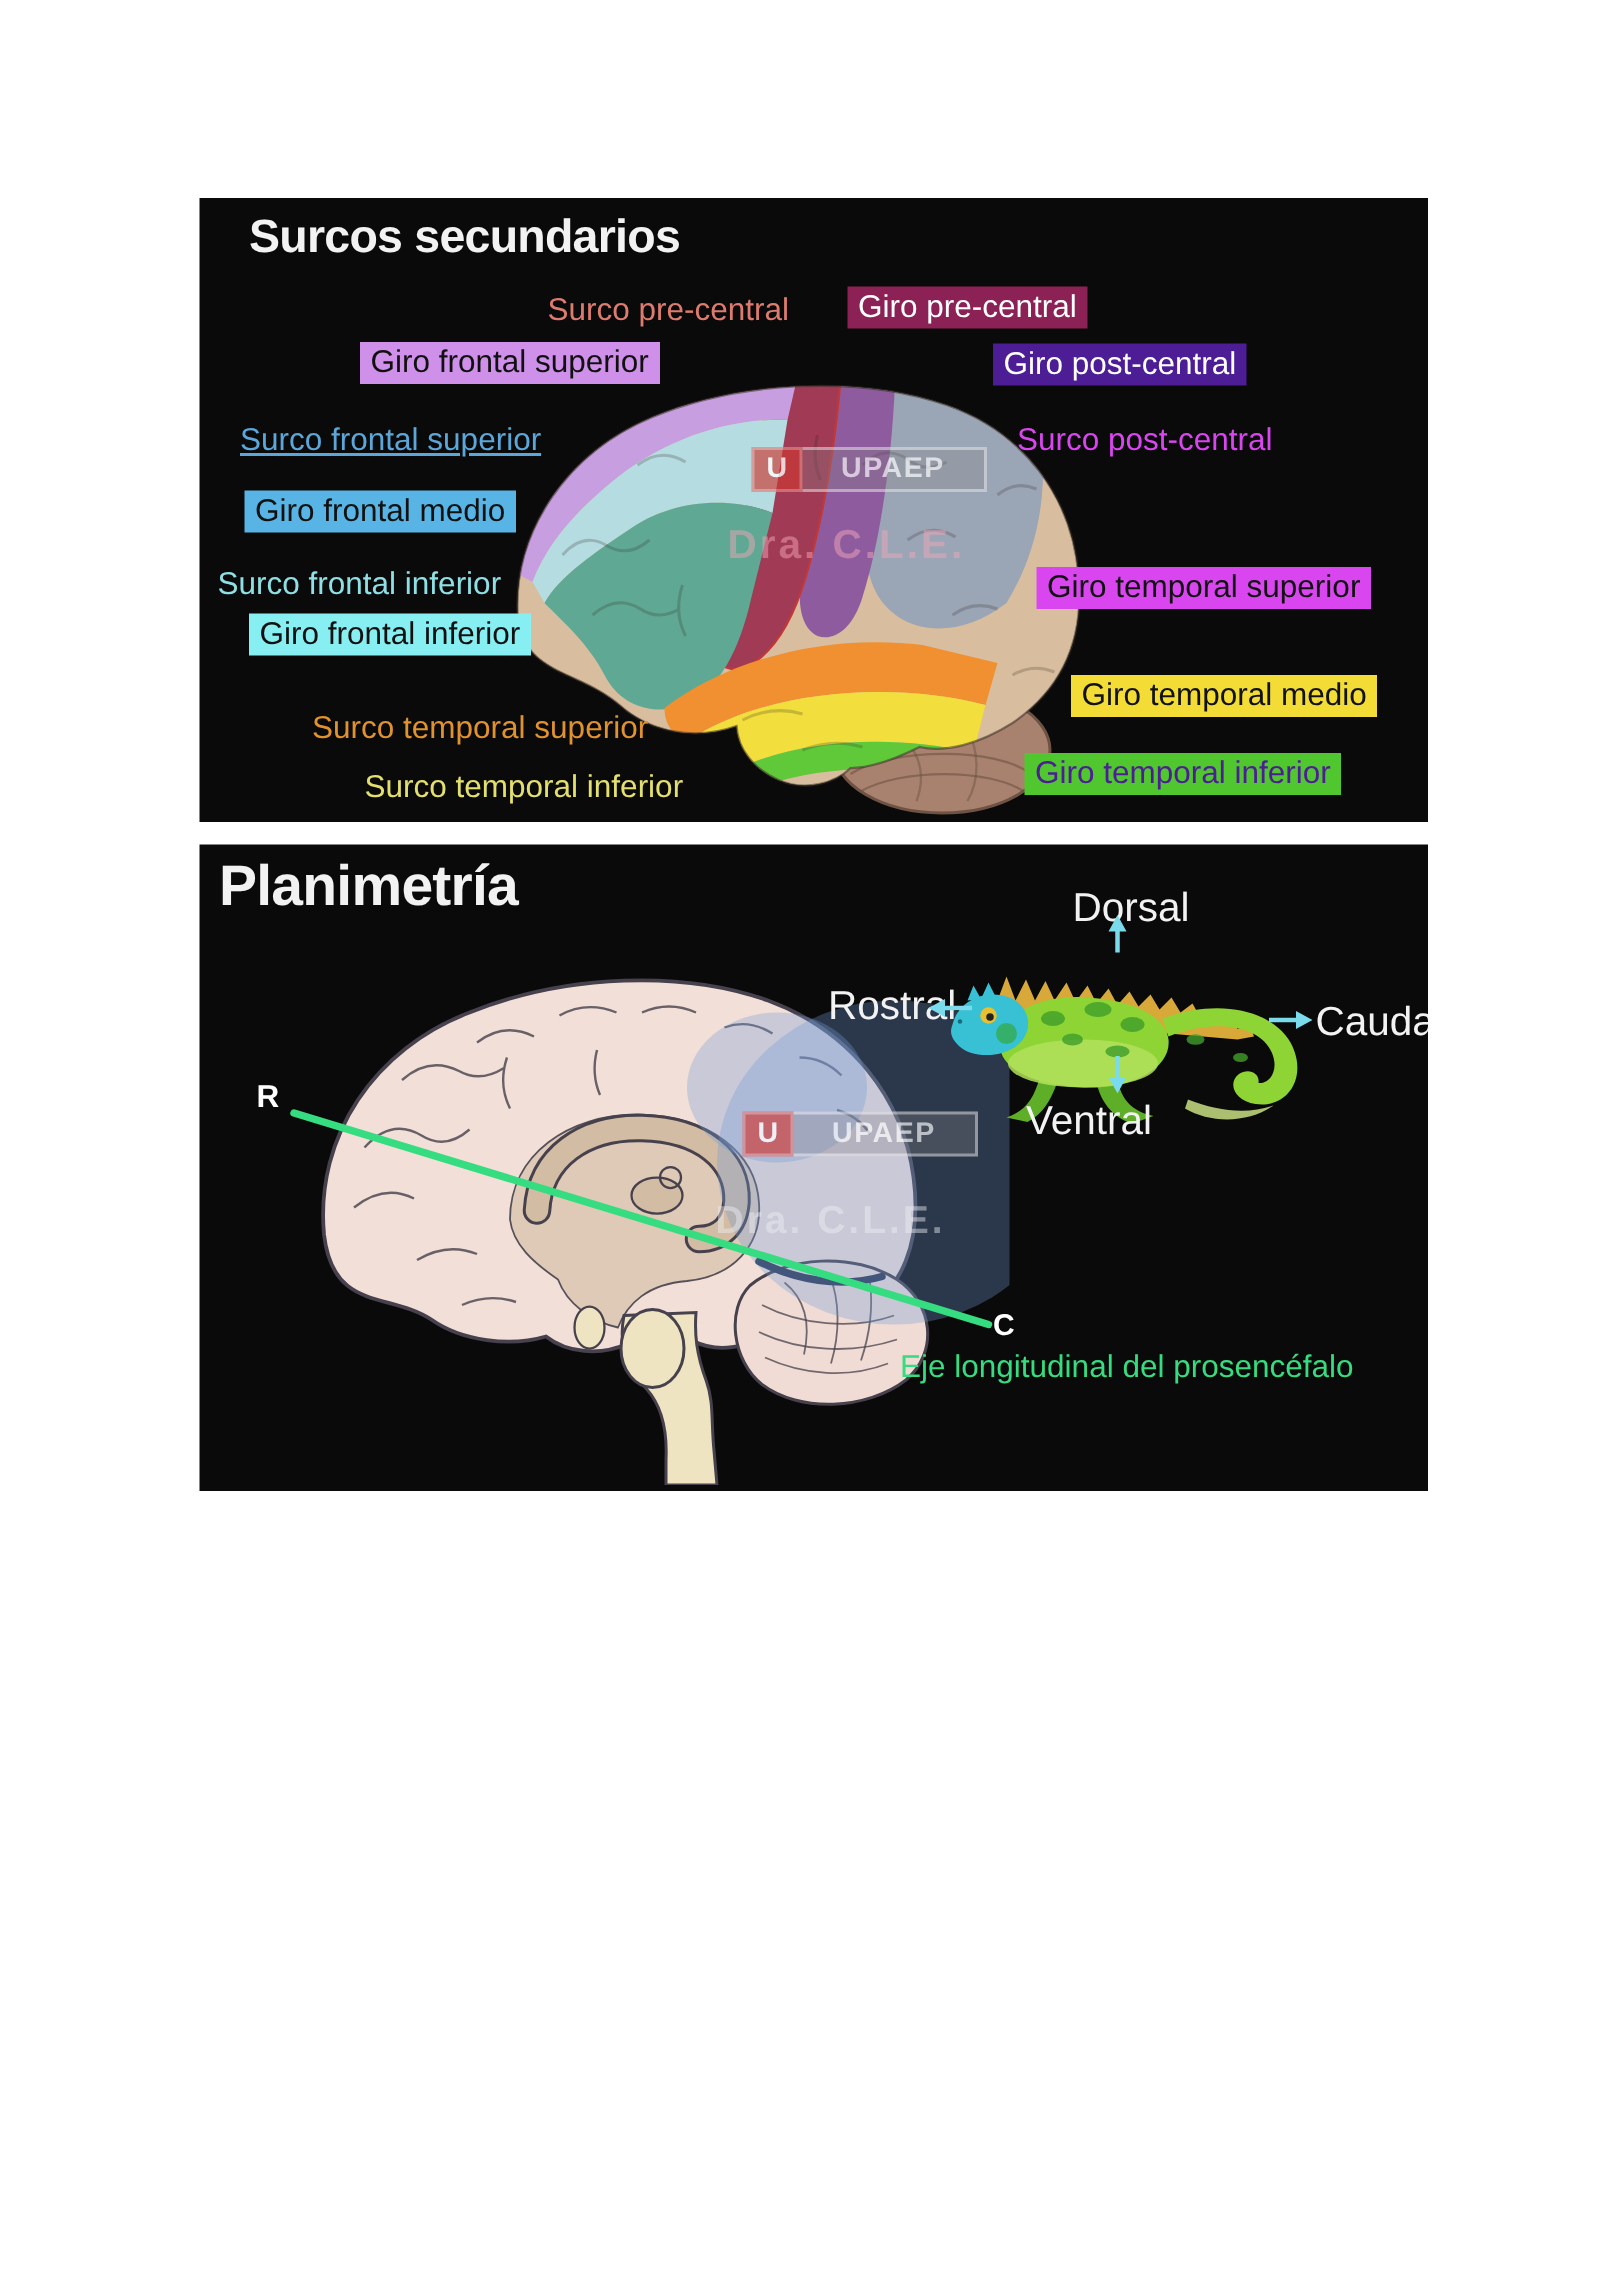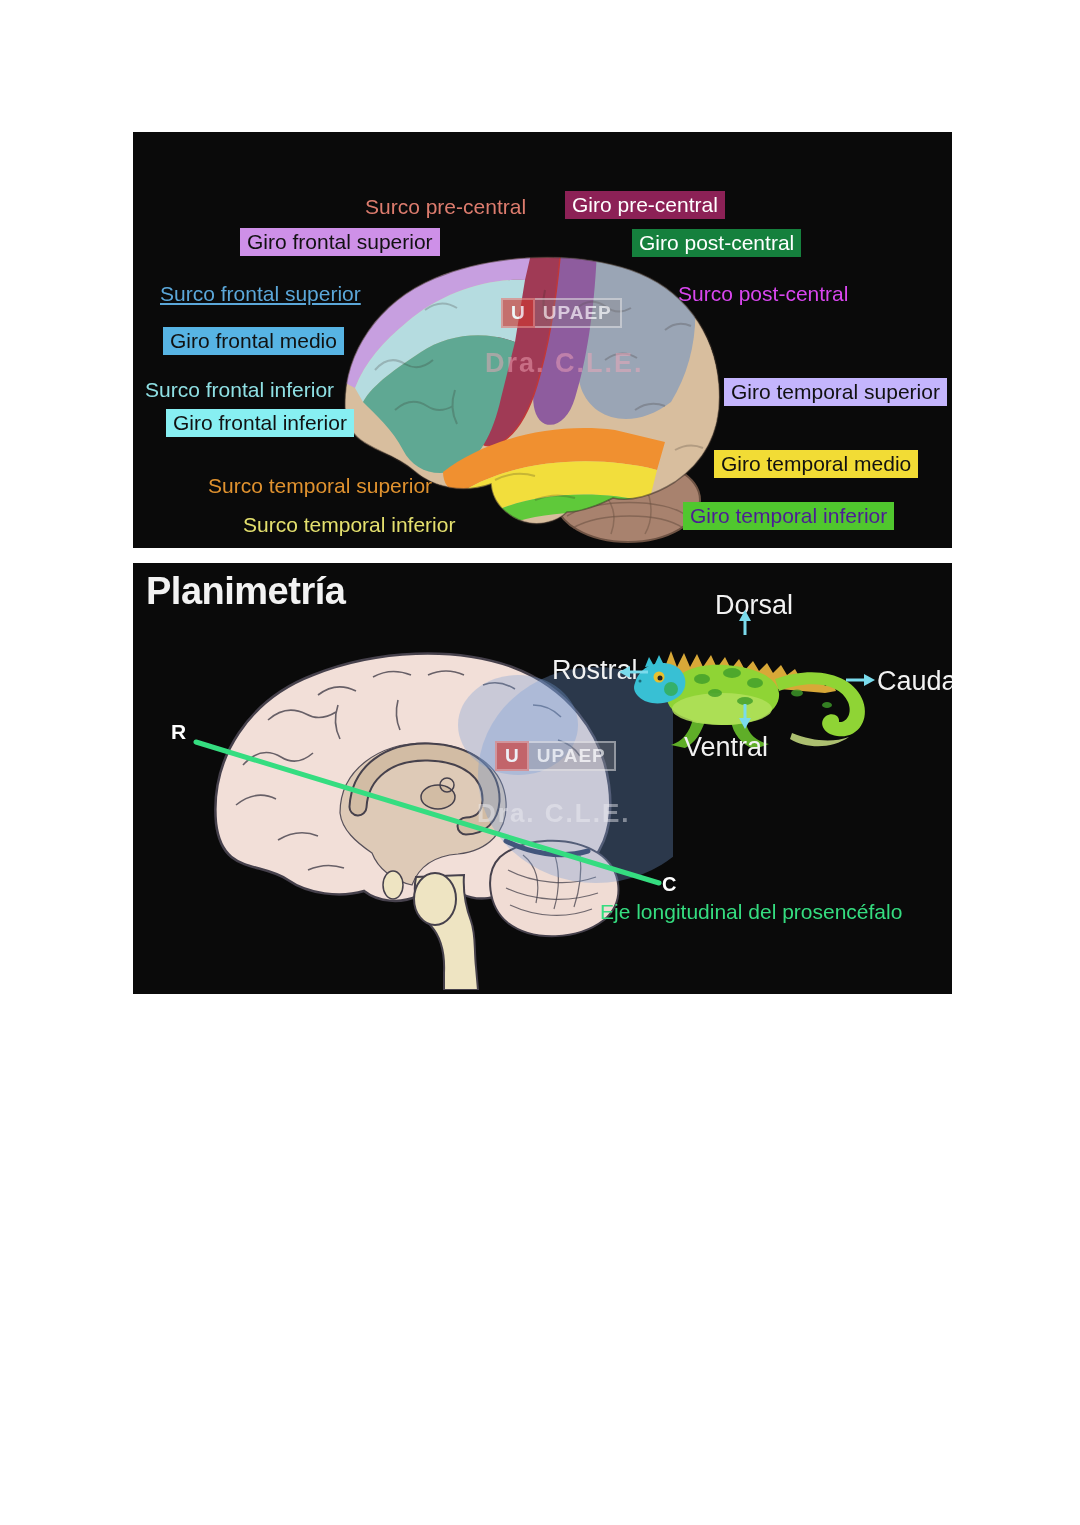--- a/index.html
+++ b/index.html
@@ -7,35 +7,36 @@
   .page{position:absolute;left:0;top:0;width:1080px;height:1525px;background:#ffffff;}
   .slide{position:absolute;left:133px;width:819px;background:#0a0a0a;overflow:hidden;}
   #slide1{top:132px;height:416px;}
   #slide2{top:563px;height:431px;}
   .slide-title{position:absolute;color:#f2f2f2;font-weight:bold;font-size:31px;letter-spacing:-0.5px;white-space:nowrap;}
   .lbl{position:absolute;font-size:21px;white-space:nowrap;line-height:1.22;}
   .lbl.box{padding:1px 7px;}
   .abs{position:absolute;}
   .wm{position:absolute;display:flex;align-items:stretch;opacity:0.78;}
   .wm-u{background:rgba(205,58,52,0.85);color:#ffffff;font-weight:bold;font-size:19px;padding:2px 8px;border:2px solid rgba(255,255,255,0.35);}
-  .wm-brand{background:rgba(135,130,135,0.40);color:rgba(255,255,255,0.85);font-weight:bold;font-size:19px;padding:2px 8px;border:2px solid rgba(255,255,255,0.55);border-left:none;letter-spacing:1px;}
+  .wm-brand{background:rgba(135,130,135,0.40);color:rgba(255,255,255,0.85);font-weight:bold;font-size:19px;padding:2px 26px;border:2px solid rgba(255,255,255,0.55);border-left:none;letter-spacing:1px;}
   .wm-credit{position:absolute;font-weight:bold;font-size:27px;letter-spacing:2px;white-space:nowrap;}
   #slide1 .wm-credit{color:rgba(245,168,185,0.48);}
   #slide2 .wm-credit{color:rgba(240,240,245,0.45);}
   .dir-label{position:absolute;color:#f2f2f2;font-size:27px;white-space:nowrap;}
   .axis-label{position:absolute;color:#ffffff;font-weight:bold;font-size:21px;}
   .caption{position:absolute;font-size:21px;white-space:nowrap;}
   svg{display:block;}
 </style>
 </head>
 <body>
 
 <div class="page">
 
   <div class="slide" id="slide1">
+    <div class="slide-title" style="left:33px;top:8px;">Surcos secundarios</div>
 
     <svg viewBox="0 0 390 294" style="position:absolute;left:202px;top:118px;width:390px;height:294px;">
       <defs>
         <clipPath id="cbrain">
           <path d="M 10,158 C 8,105 42,52 100,28 C 158,4 238,0 296,20 C 348,38 380,82 384,134 C 388,178 372,210 340,232 C 318,246 295,252 278,248 C 262,256 246,262 232,262 C 222,272 202,278 184,270 C 168,263 157,250 156,234 C 128,244 98,238 78,220 C 50,196 12,200 10,158 Z"></path>
         </clipPath>
       </defs>
 
       <g>
         <ellipse cx="293" cy="250" rx="72" ry="42" stroke="#6e5344" stroke-width="2" fill="#a8826e"></ellipse>
@@ -70,26 +71,26 @@
           <path d="M 120,140 q -6,18 2,34"></path>
           <path d="M 210,40 q -4,16 2,30"></path>
         </g>
       </g>
       <path d="M 10,158 C 8,105 42,52 100,28 C 158,4 238,0 296,20 C 348,38 380,82 384,134 C 388,178 372,210 340,232 C 318,246 295,252 278,248 C 262,256 246,262 232,262 C 222,272 202,278 184,270 C 168,263 157,250 156,234 C 128,244 98,238 78,220 C 50,196 12,200 10,158 Z" fill="none" stroke="#3a3028" stroke-width="1.5" opacity="0.55"></path>
     </svg>
 
     <div class="lbl" style="left: 232px; top: 62px; color: rgb(221, 124, 110);">Surco pre-central</div>
     <div class="lbl box" style="left: 432px; top: 59px; color: rgb(255, 255, 255); background-color: rgb(140, 33, 86);">Giro pre-central</div>
     <div class="lbl box" style="left: 107px; top: 96px; color: rgb(17, 17, 17); background-color: rgb(206, 144, 232);">Giro frontal superior</div>
-    <div class="lbl box" style="left: 499px; top: 97px; color: rgb(255, 255, 255); background-color: #15803d;">Giro post-central</div>
+    <div class="lbl box" style="left: 529px; top: 97px; color: rgb(255, 255, 255); background-color: #4c1d95;">Giro post-central</div>
     <div class="lbl" style="left: 27px; top: 149px; color: rgb(91, 167, 217); text-decoration: underline;">Surco frontal superior</div>
     <div class="lbl" style="left: 545px; top: 149px; color: #d946ef;">Surco post-central</div>
     <div class="lbl box" style="left: 30px; top: 195px; color: rgb(17, 17, 17); background-color: rgb(87, 180, 228);">Giro frontal medio</div>
     <div class="lbl" style="left: 12px; top: 245px; color: rgb(143, 224, 228);">Surco frontal inferior</div>
-    <div class="lbl box" style="left: 591px; top: 246px; color: rgb(17, 17, 17); background-color: #c4b5fd;">Giro temporal superior</div>
+    <div class="lbl box" style="left: 558px; top: 246px; color: rgb(17, 17, 17); background-color: #d946ef;">Giro temporal superior</div>
     <div class="lbl box" style="left: 33px; top: 277px; color: rgb(17, 17, 17); background-color: rgb(135, 239, 242);">Giro frontal inferior</div>
     <div class="lbl box" style="left: 581px; top: 318px; color: rgb(17, 17, 17); background-color: rgb(242, 220, 53);">Giro temporal medio</div>
     <div class="lbl" style="left: 75px; top: 341px; color: rgb(224, 146, 47);">Surco temporal superior</div>
     <div class="lbl box" style="left: 550px; top: 370px; color: #4c1d95; background-color: rgb(80, 199, 46);">Giro temporal inferior</div>
     <div class="lbl" style="left: 110px; top: 380px; color: rgb(228, 224, 110);">Surco temporal inferior</div>
 
     <div class="wm" style="left:368px;top:166px;">
       <span class="wm-u">U</span>
       <span class="wm-brand">UPAEP</span>
     </div>

